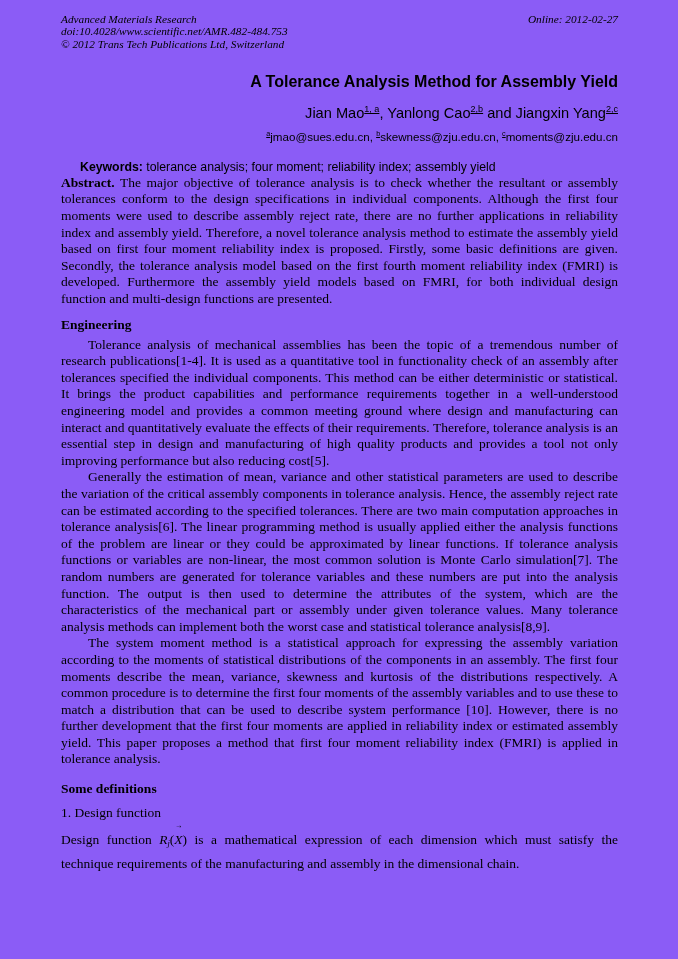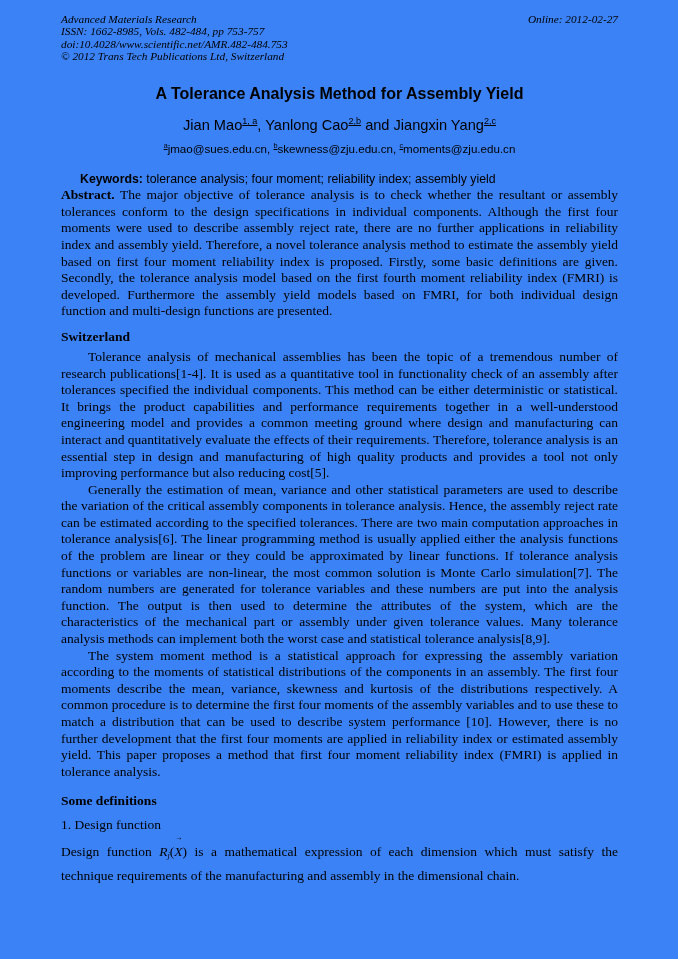--- a/index.html
+++ b/index.html
@@ -3,33 +3,33 @@
 <meta charset="utf-8">
 <style>
   * { margin: 0; padding: 0; box-sizing: border-box; }
   html, body { background: #ffffff; }
   body {
     width: 678px; height: 959px; overflow: hidden;
     font-family: "Liberation Serif", "DejaVu Serif", serif;
     color: #000;
   }
   .page {
-    width: 678px; height: 959px; background: #3b82f6;
+    width: 678px; height: 959px; background: #8b5cf6;
     padding: 13px 60px 0 61px;
   }
   
   .doc-header {
     display: flex; justify-content: space-between; align-items: flex-start;
     font-family: "Liberation Serif", "DejaVu Serif", serif;
     font-style: italic; font-size: 11.3px; line-height: 12.3px;
   }
   .header-left div { white-space: nowrap; }
   .header-right { white-space: nowrap; }
   
-  .front { text-align: center; font-family: "Liberation Sans", "DejaVu Sans", sans-serif; }
+  .front { text-align: right; font-family: "Liberation Sans", "DejaVu Sans", sans-serif; }
   .title { font-size: 16px; font-weight: bold; margin-top: 22px; line-height: 19px; }
   .authors { font-size: 14.6px; margin-top: 13px; line-height: 18px; }
   .authors sup, .affil sup, .emails sup {
     font-size: 0.62em; line-height: 0; vertical-align: super; text-decoration: underline;
   }
   .affil { font-size: 11.6px; margin-top: 9px; line-height: 14px; white-space: pre-wrap; }
   .affil.second { margin-top: 8px; }
   .emails { font-size: 11.6px; margin-top: 8px; line-height: 14px; }
   
   .keywords {
@@ -65,21 +65,20 @@
   }
 </style>
 </head>
 <body>
 
 <div class="page">
 
   <header class="doc-header">
     <div class="header-left">
       <div>Advanced Materials Research</div>
-      <div>ISSN: 1662-8985, Vols. 482-484, pp 753-757</div>
       <div>doi:10.4028/www.scientific.net/AMR.482-484.753</div>
       <div>© 2012 Trans Tech Publications Ltd, Switzerland</div>
     </div>
     <div class="header-right">Online: 2012-02-27</div>
   </header>
 
   <div class="front">
     <h1 class="title">A Tolerance Analysis Method for Assembly Yield</h1>
 
     <p class="authors"><span>Jian Mao</span><sup>1, a</sup><span>, Yanlong Cao</span><sup>2,b</sup><span> and Jiangxin Yang</span><sup>2,c</sup></p>
@@ -87,21 +86,21 @@
 
 
     <p class="emails"><sup>a</sup><span>jmao@sues.edu.cn, </span><sup>b</sup><span>skewness@zju.edu.cn, </span><sup>c</sup><span>moments@zju.edu.cn</span></p>
   </div>
 
   <p class="keywords"><span class="kw-label">Keywords:</span><span> tolerance analysis; four moment; reliability index; assembly yield</span></p>
 
   <p class="body-text abstract"><span class="ab-label">Abstract.</span><span> The major objective of tolerance analysis is to check whether the resultant or assembly tolerances conform to the design specifications in individual components. Although the first four moments were used to describe assembly reject rate, there are no further applications in reliability index and assembly yield. Therefore, a novel tolerance analysis method to estimate the assembly yield based on first four moment reliability index is proposed. Firstly, some basic definitions are given. Secondly, the tolerance analysis model based on the first fourth moment reliability index (FMRI) is developed. Furthermore the assembly yield models based on FMRI, for both individual design function and multi-design functions are presented.</span></p>
 
   <section>
-    <h2 class="sec">Switzerland</h2>
+    <h2 class="sec">Engineering</h2>
     <p class="body-text indent">Tolerance analysis of mechanical assemblies has been the topic of a tremendous number of research publications[1-4]. It is used as a quantitative tool in functionality check of an assembly after tolerances specified the individual components. This method can be either deterministic or statistical. It brings the product capabilities and performance requirements together in a well-understood engineering model and provides a common meeting ground where design and manufacturing can interact and quantitatively evaluate the effects of their requirements. Therefore, tolerance analysis is an essential step in design and manufacturing of high quality products and provides a tool not only improving performance but also reducing cost[5].</p>
     <p class="body-text indent">Generally the estimation of mean, variance and other statistical parameters are used to describe the variation of the critical assembly components in tolerance analysis. Hence, the assembly reject rate can be estimated according to the specified tolerances. There are two main computation approaches in tolerance analysis[6]. The linear programming method is usually applied either the analysis functions of the problem are linear or they could be approximated by linear functions. If tolerance analysis functions or variables are non-linear, the most common solution is Monte Carlo simulation[7]. The random numbers are generated for tolerance variables and these numbers are put into the analysis function. The output is then used to determine the attributes of the system, which are the characteristics of the mechanical part or assembly under given tolerance values. Many tolerance analysis methods can implement both the worst case and statistical tolerance analysis[8,9].</p>
     <p class="body-text indent">The system moment method is a statistical approach for expressing the assembly variation according to the moments of statistical distributions of the components in an assembly. The first four moments describe the mean, variance, skewness and kurtosis of the distributions respectively. A common procedure is to determine the first four moments of the assembly variables and to use these to match a distribution that can be used to describe system performance [10]. However, there is no further development that the first four moments are applied in reliability index or estimated assembly yield. This paper proposes a method that first four moment reliability index (FMRI) is applied in tolerance analysis.</p>
   </section>
 
   <section>
     <h2 class="sec defs">Some definitions</h2>
     <p class="body-text def-item">1. Design function</p>
     <p class="body-text def-par"><span>Design function </span><span class="math"><i class="mi">R</i><sub class="msub">j</sub><span>(</span><span class="vec"><span class="vec-arrow">→</span><i class="mi">X</i></span><span>)</span></span><span> is a mathematical expression of each dimension which must satisfy the technique requirements of the manufacturing and assembly in the dimensional chain.</span></p>
   </section>

